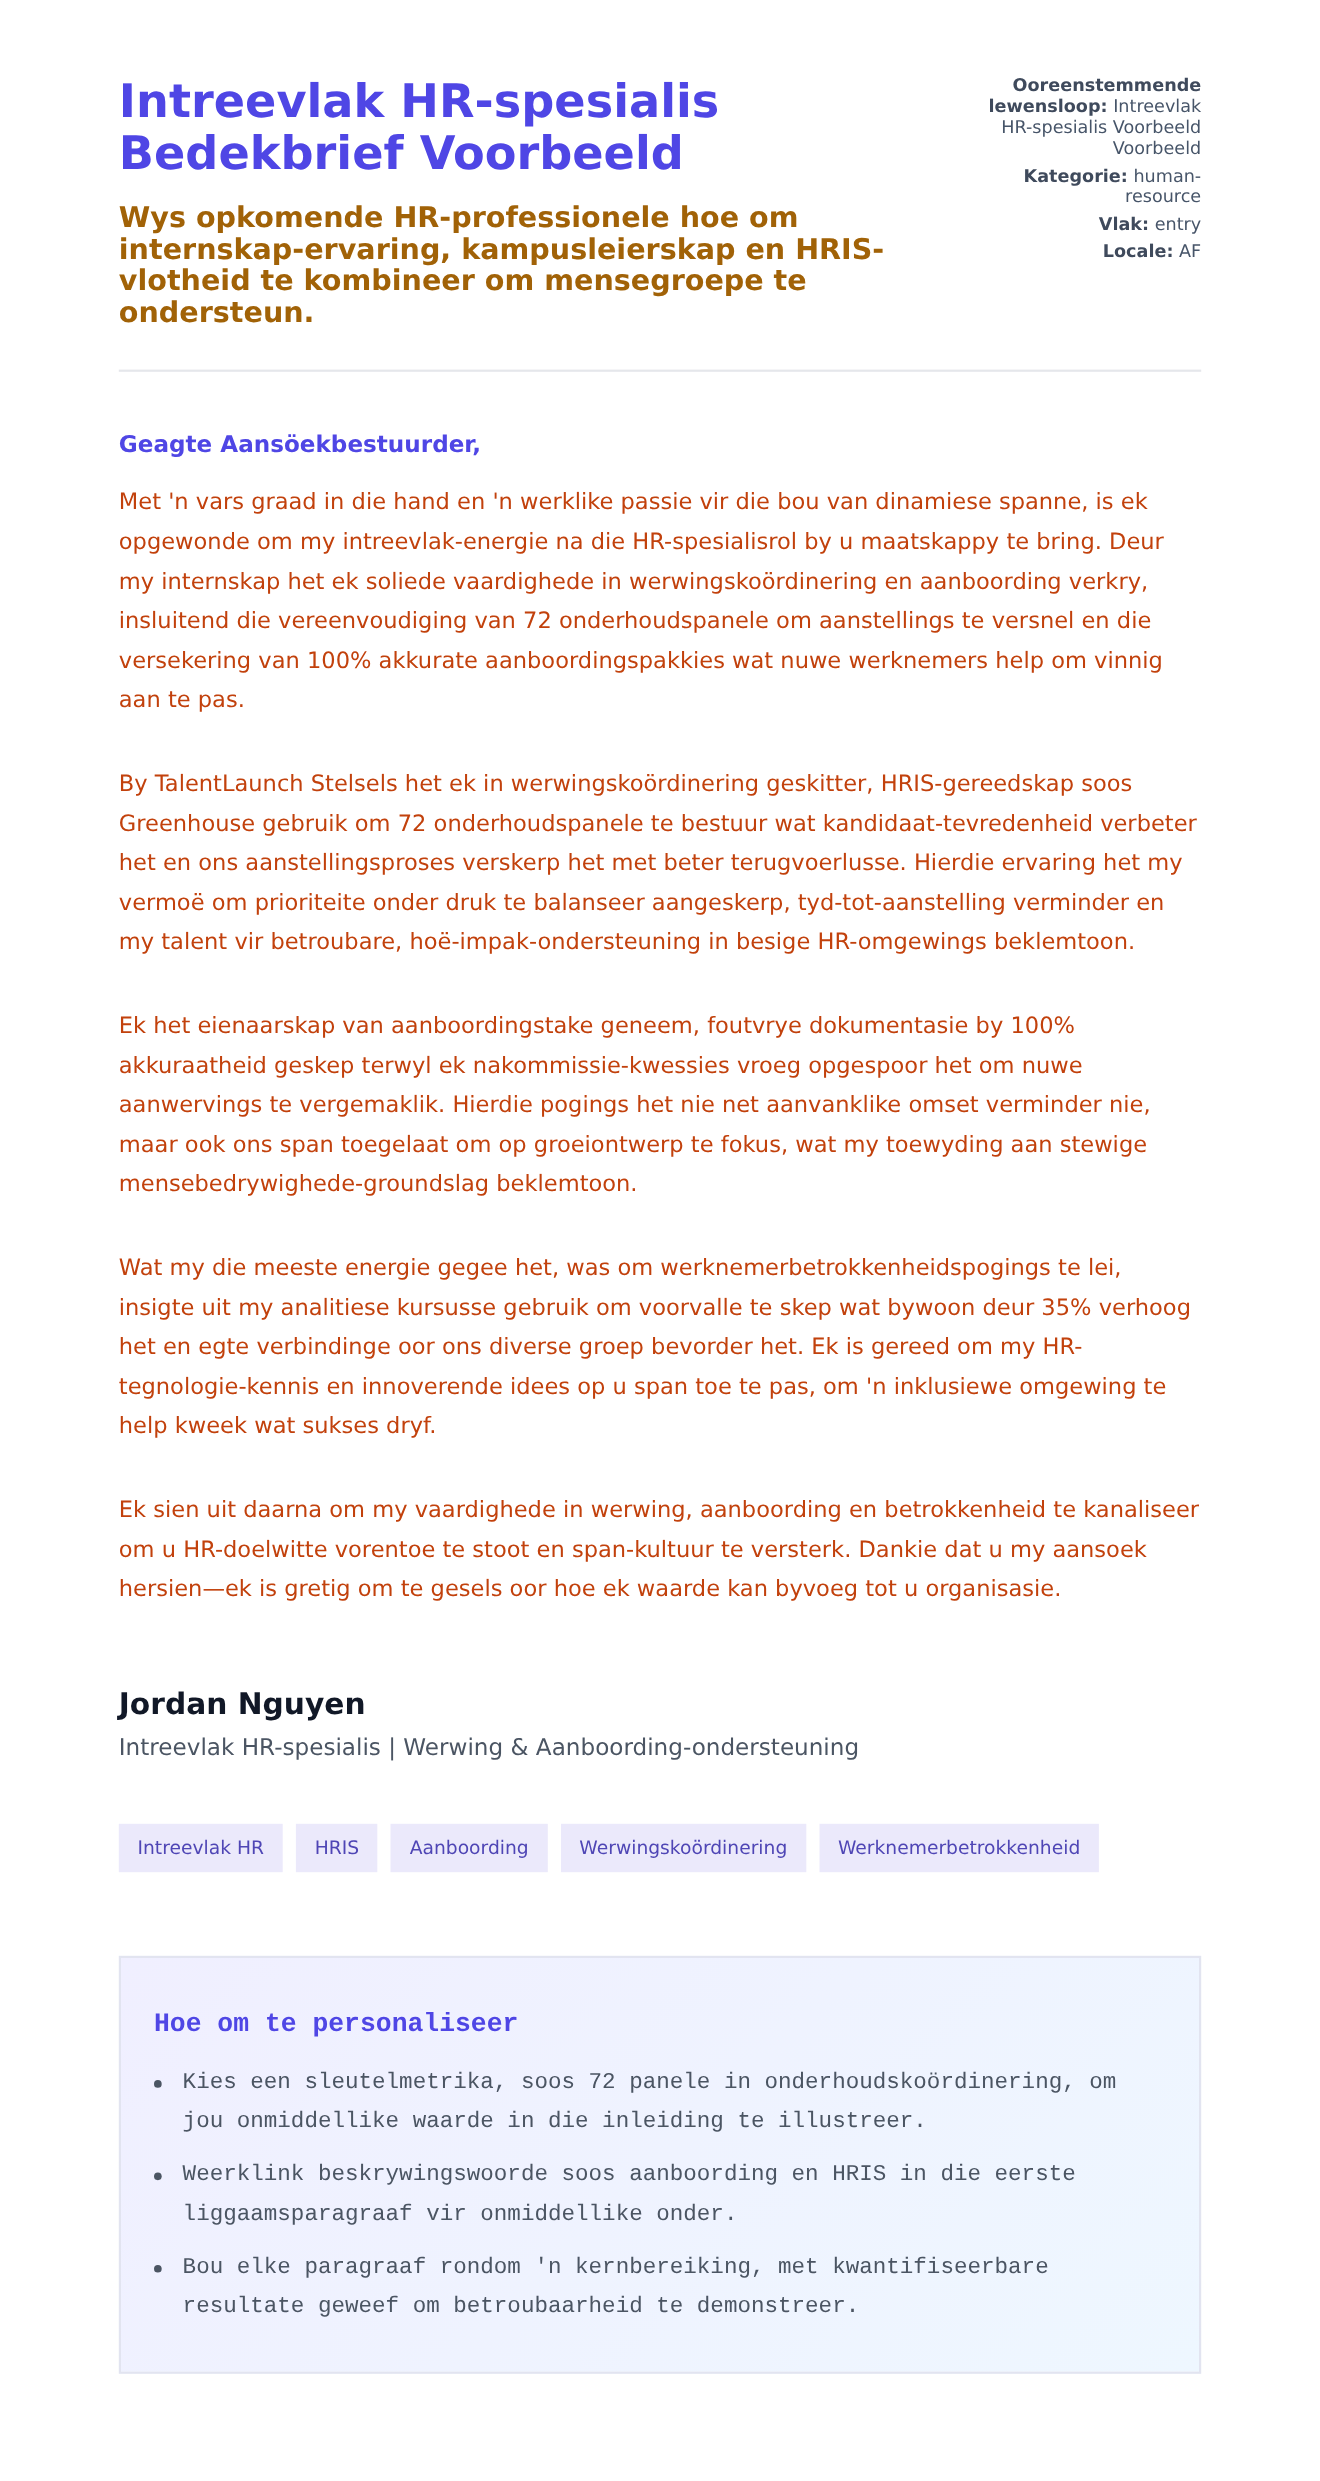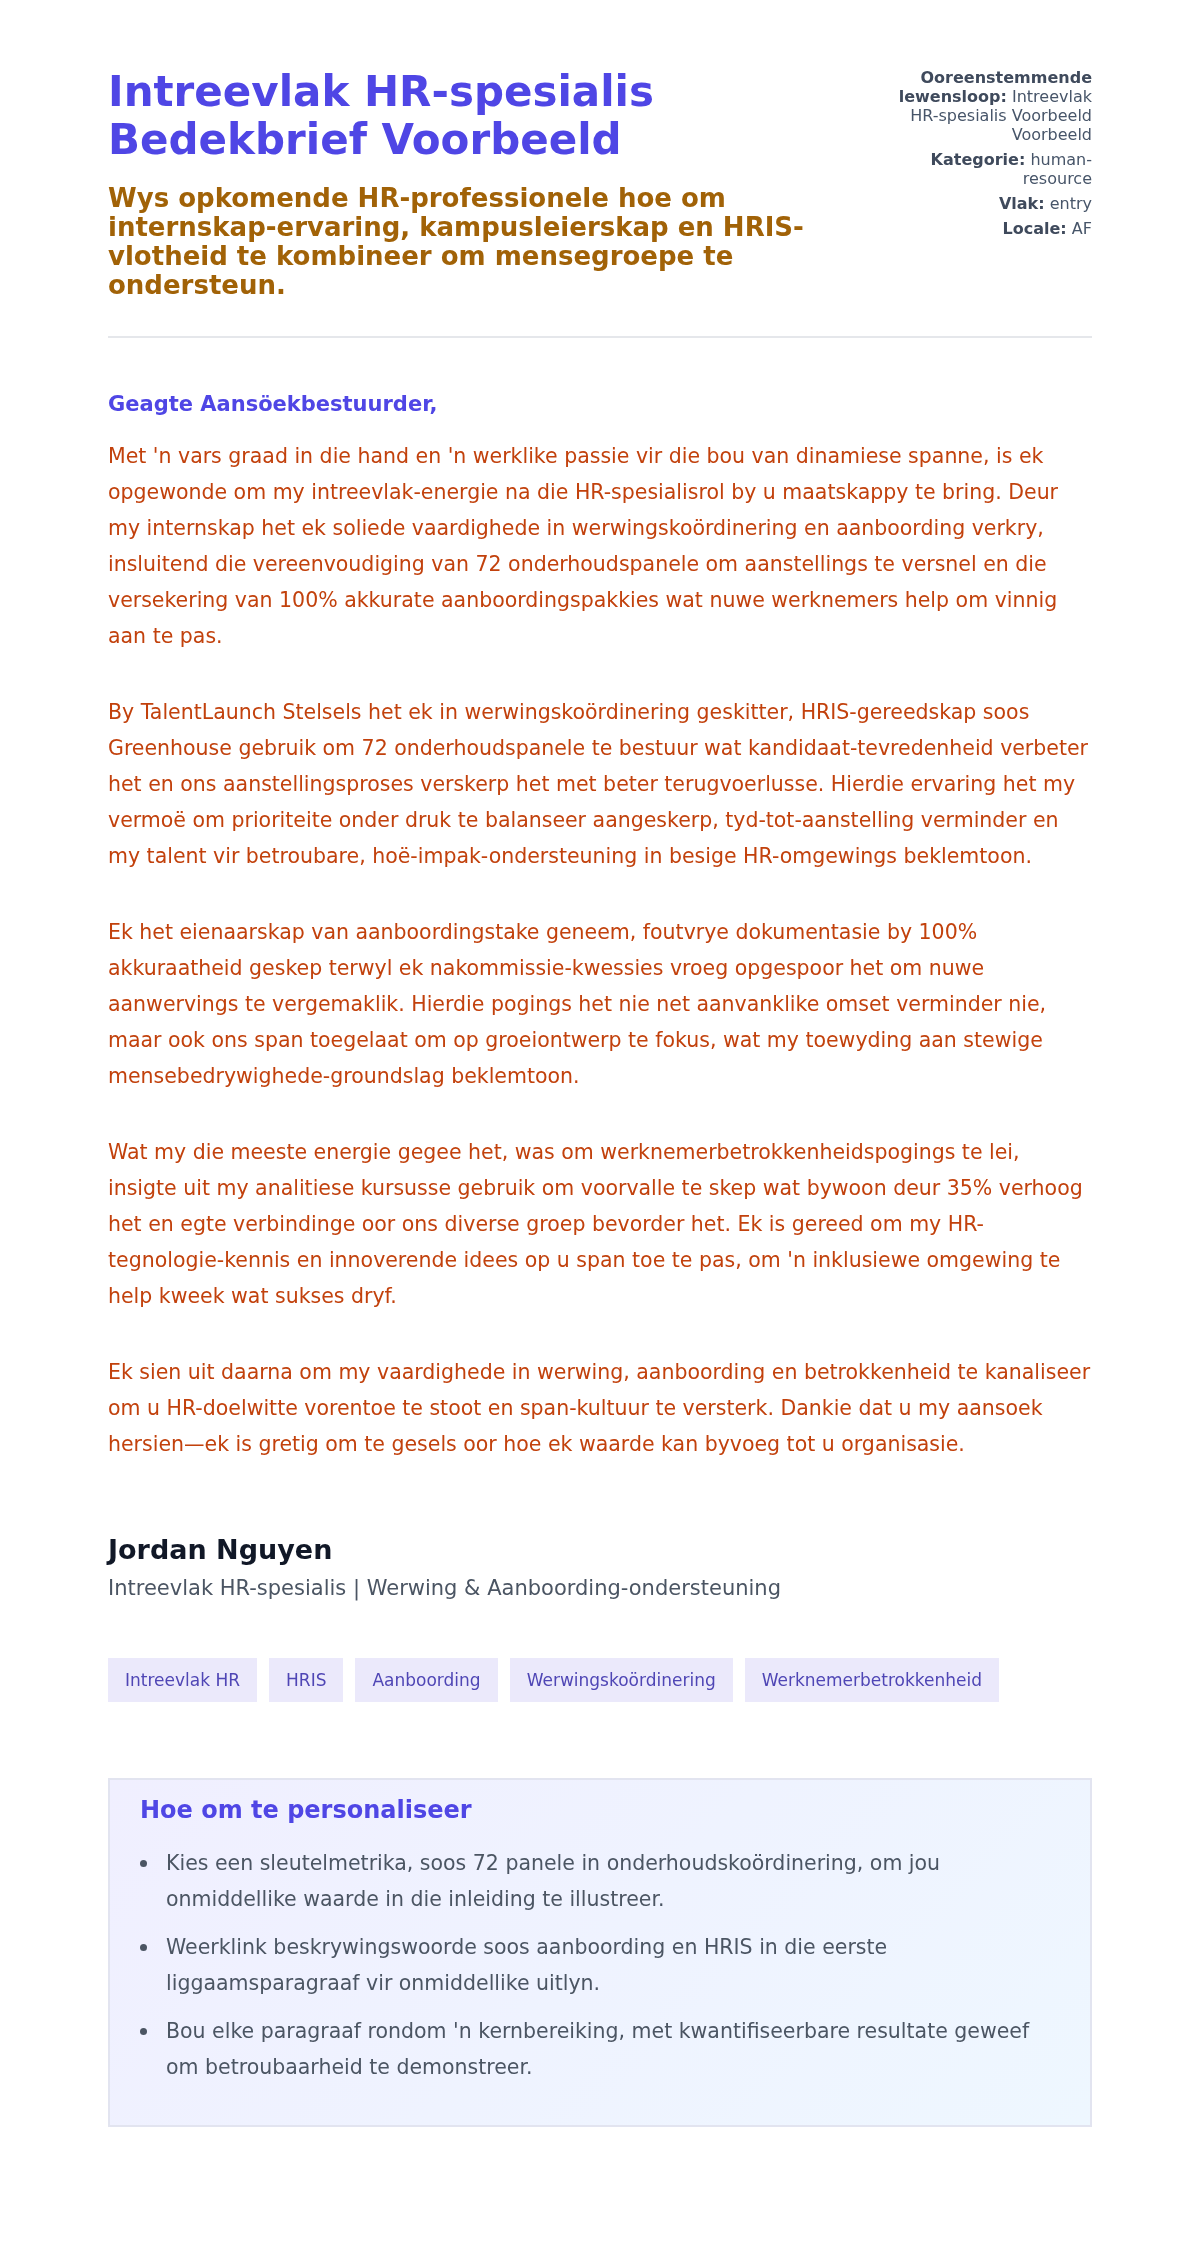--- a/index.html
+++ b/index.html
@@ -89,21 +89,22 @@
       line-height: 44px;
       height: 44px;
       padding: 0 17px;
     }
 
     
     .tips {
       margin-top: 76px;
       border: 2px solid #e2e4f0;
       background: linear-gradient(135deg, #f0efff 0%, #eef7ff 100%);
-      padding: 15px 30px 40px 30px;
+      padding: 46px 30px 40px 30px;
+      font-family: Liberation Mono, monospace;
     }
     .tips-title {
       font-size: 24px;
       line-height: 30px;
       font-weight: bold;
       color: #4f46e5;
     }
     .tips-list {
       margin-top: 20px;
       list-style: none;
@@ -181,21 +182,21 @@
 
   <aside class="tips">
     <h3 class="tips-title">Hoe om te personaliseer</h3>
     <ul class="tips-list">
       <li class="tips-item">
         <span class="bullet"></span>
         <span>Kies een sleutelmetrika, soos 72 panele in onderhoudskoördinering, om jou onmiddellike waarde in die inleiding te illustreer.</span>
       </li>
       <li class="tips-item">
         <span class="bullet"></span>
-        <span>Weerklink beskrywingswoorde soos aanboording en HRIS in die eerste liggaamsparagraaf vir onmiddellike uitlyn.</span>
+        <span>Weerklink beskrywingswoorde soos aanboording en HRIS in die eerste liggaamsparagraaf vir onmiddellike onder.</span>
       </li>
       <li class="tips-item">
         <span class="bullet"></span>
         <span>Bou elke paragraaf rondom 'n kernbereiking, met kwantifiseerbare resultate geweef om betroubaarheid te demonstreer.</span>
       </li>
     </ul>
   </aside>
 
 </div>
 

